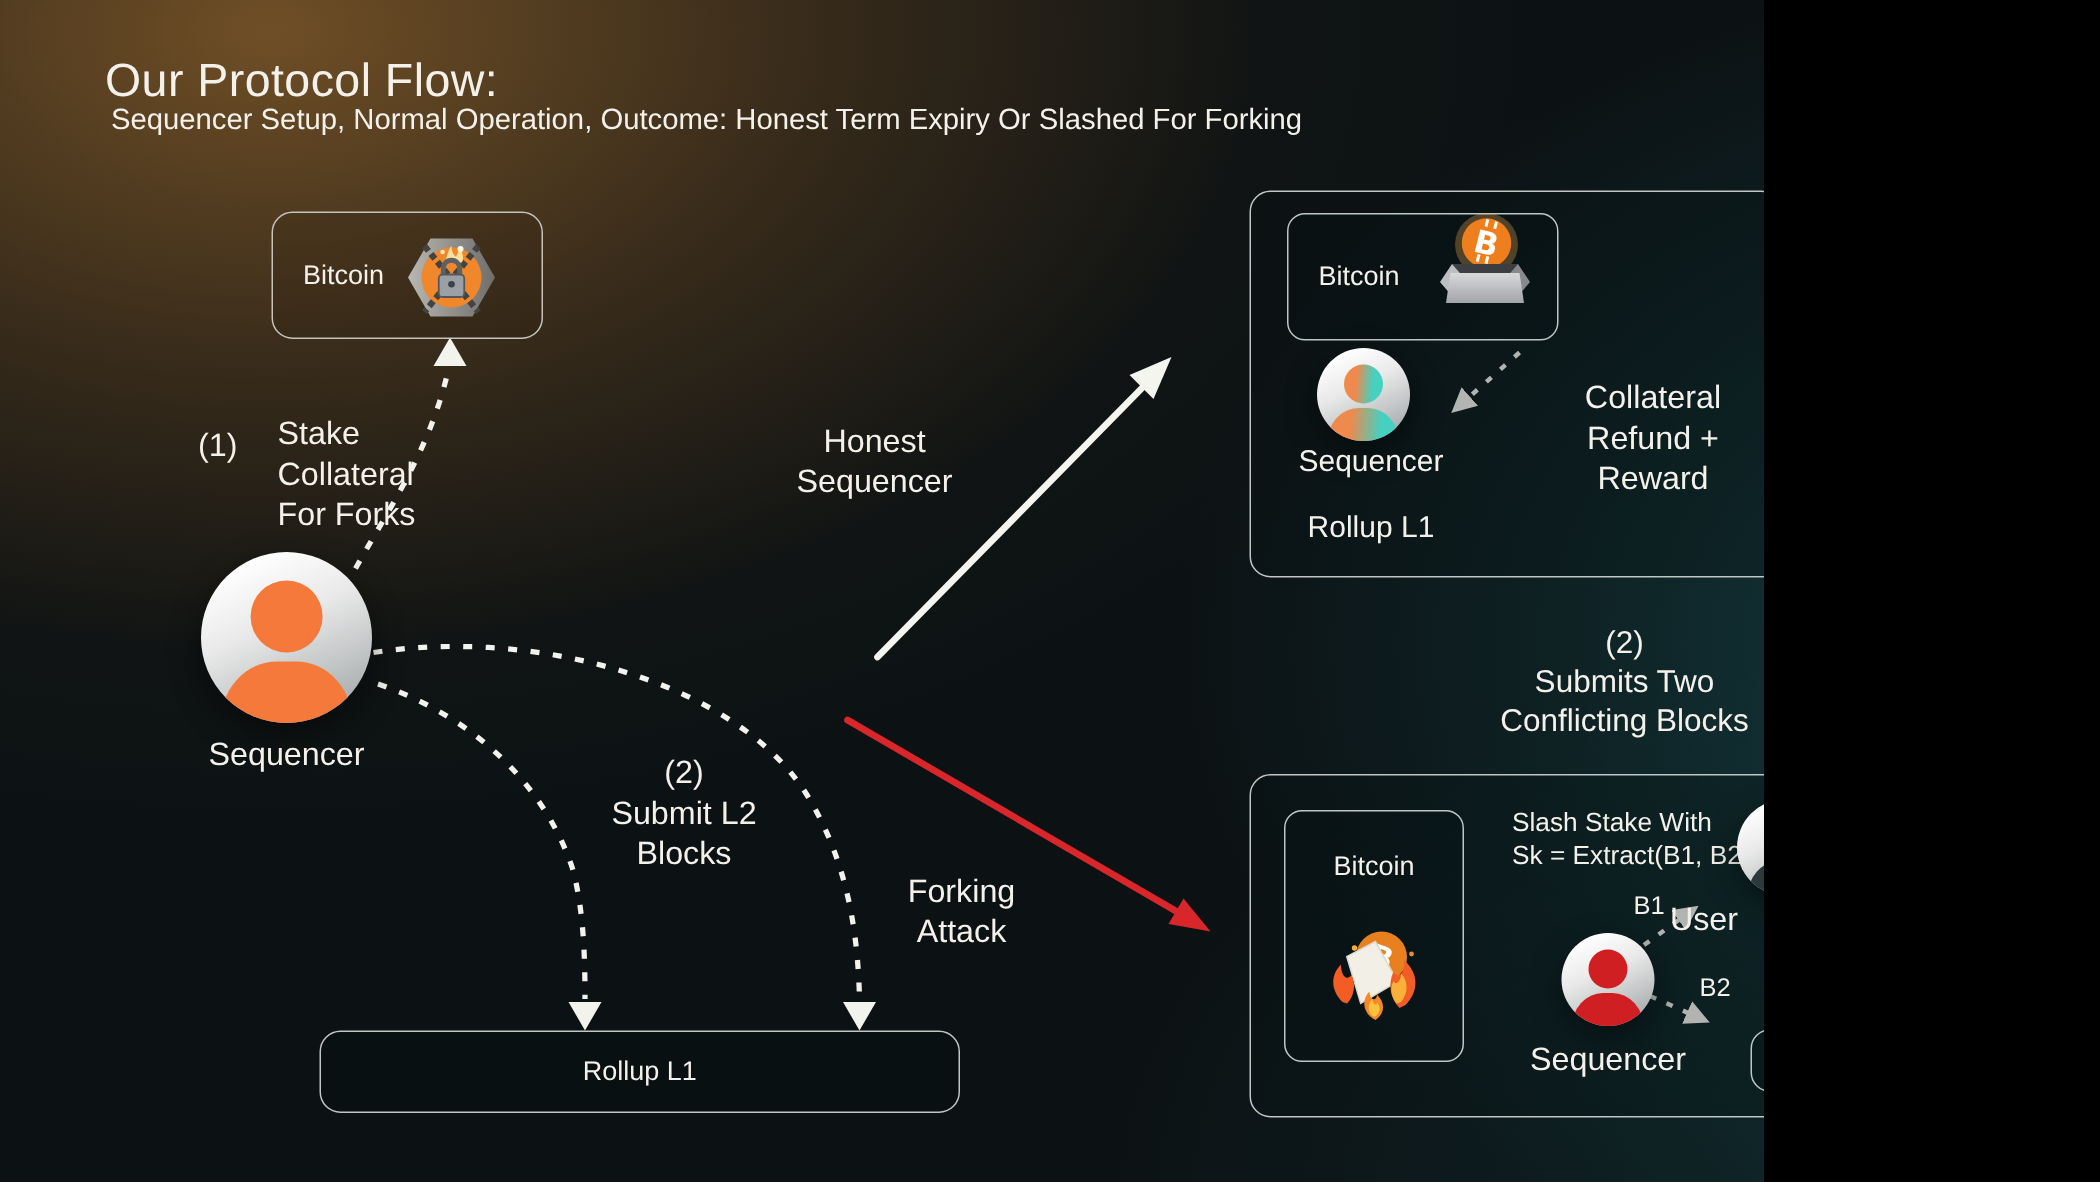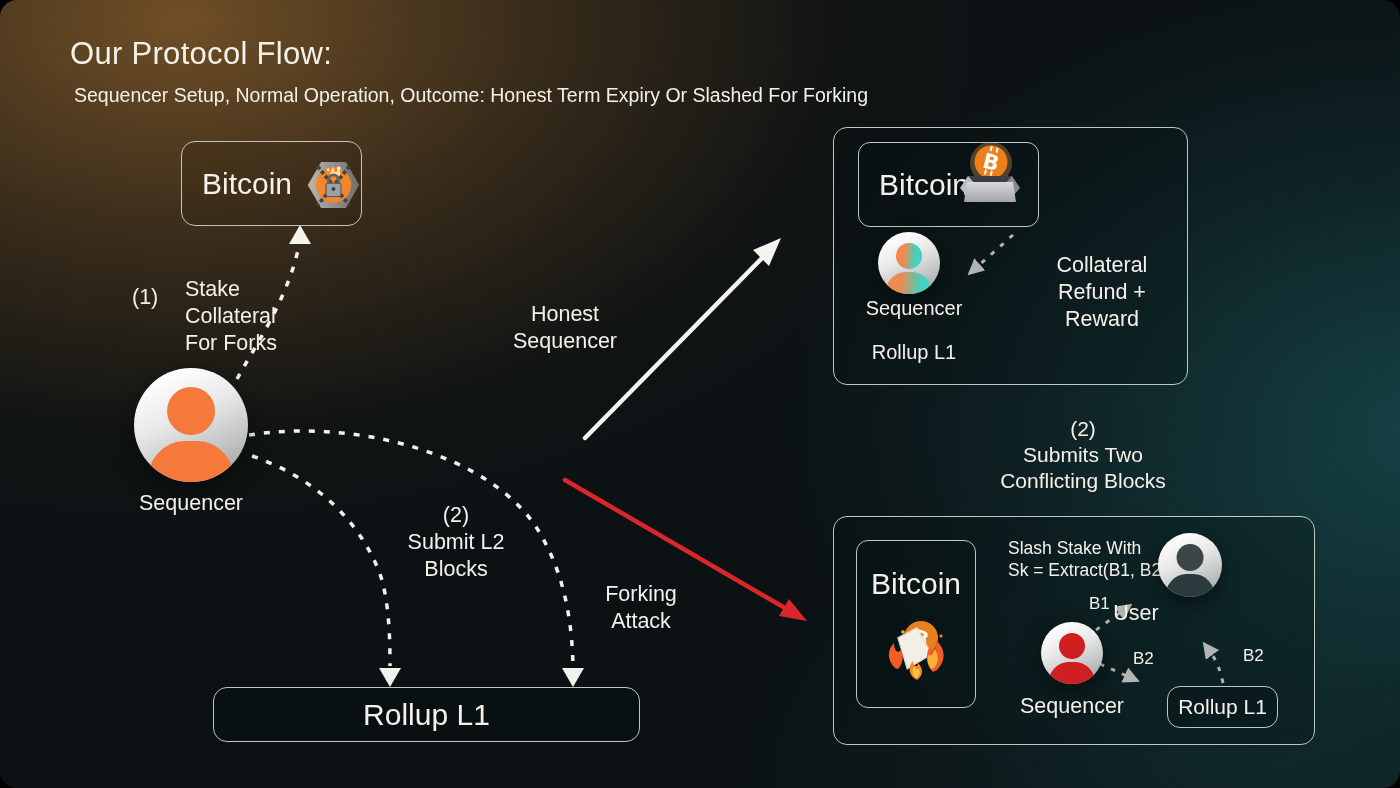--- a/index.html
+++ b/index.html
@@ -1,34 +1,33 @@
 <!DOCTYPE html>
 <html><head>
 <meta charset="utf-8">
 <style>
   html,body{margin:0;padding:0;background:#000;}
   .canvas{
-    position:relative;width:1400px;height:788px;overflow:hidden;
+    position:relative;width:1176px;height:788px;overflow:hidden;
     font-family:"Liberation Sans","DejaVu Sans",sans-serif;
     color:#f4f1ea;
     background:
       radial-gradient(1150px 720px at 180px 20px, rgba(133,92,42,0.82) 0%, rgba(96,66,32,0.5) 32%, rgba(40,30,18,0.14) 58%, rgba(0,0,0,0) 75%),
       radial-gradient(900px 640px at 1430px 430px, rgba(27,97,102,0.6) 0%, rgba(18,62,66,0.32) 45%, rgba(0,0,0,0) 72%),
       radial-gradient(760px 520px at 1260px 800px, rgba(20,72,76,0.32) 0%, rgba(0,0,0,0) 70%),
       #0c1214;
-    border-radius: 17px;
   }
   .lbl{position:absolute;color:#f4f1ea;}
   .pre{white-space:pre-line;}
   .ctr{text-align:center;}
   .box{position:absolute;border:1.6px solid #c0c6c4;border-radius:14px;background:rgba(7,17,18,0.28);box-sizing:border-box;}
   .box.warm{border-color:#c6c3bc;background:rgba(25,17,9,0.12);}
   .title{font-size:31px;font-weight:500;letter-spacing:0.3px;}
   .subtitle{font-size:19.5px;font-weight:500;}
-  .nodelabel{font-size:30px;font-weight:500;}
+  .nodelabel{font-size:18px;font-weight:500;}
   .sidelabel{font-size:21.5px;font-weight:500;line-height:27px;}
   .smalllabel{font-size:20px;font-weight:500;}
   .tinylabel{font-size:17.5px;font-weight:500;line-height:22px;margin-left:16px;}
   .blabel{font-size:17px;font-weight:500;}
 
   .avatar{position:absolute;border-radius:50%;overflow:hidden;
     background:linear-gradient(155deg,#ffffff 12%,#e9e9e9 42%,#a9adae 88%);
     box-shadow:0 8px 22px rgba(0,0,0,0.45);}
   .avatar .head{position:absolute;left:50%;top:17%;width:42%;height:42%;transform:translateX(-50%);border-radius:50%;}
   .avatar .body{position:absolute;left:50%;top:64%;width:78%;height:58%;transform:translateX(-50%);
@@ -70,21 +69,21 @@
     <polygon points="807,621 779,616 789,599" fill="#d8262b"></polygon>
 
     <path d="M 1013,235 L 978,266" fill="none" stroke="#f3f3ee" stroke-width="3" stroke-dasharray="4.5 8" marker-end="url(#mw)"></path>
 
     <path d="M 1096,630 L 1121,612" fill="none" stroke="#f3f3ee" stroke-width="3" stroke-dasharray="4.5 7.5" marker-end="url(#mw)"></path>
     <path d="M 1100,664 L 1127,676" fill="none" stroke="#f3f3ee" stroke-width="3" stroke-dasharray="4.5 7.5" marker-end="url(#mw)"></path>
     <path d="M 1223,683 Q 1219,664 1211,653" fill="none" stroke="#f3f3ee" stroke-width="3" stroke-dasharray="4.5 7.5" marker-end="url(#mw)"></path>
   </svg>
 
   <div class="lbl title" style="left:70px;top:36px;">Our Protocol Flow:</div>
-  <div class="lbl subtitle" style="left:74px;top:84px;">Sequencer Setup, Normal Operation, Outcome: Honest Term Expiry Or Slashed For Forking</div>
+  <div class="lbl subtitle" style="left:74px;top:69px;">Sequencer Setup, Normal Operation, Outcome: Honest Term Expiry Or Slashed For Forking</div>
 
   <div class="box warm flexrow" style="left:181px;top:141px;width:181px;height:85px;padding-left:20px;">
     <span class="nodelabel">Bitcoin</span>
     <svg width="62" height="68" viewBox="0 0 62 68" style="margin-left:14px;margin-top:2px;">
       <defs>
         <linearGradient id="hexg" x1="0" y1="0" x2="1" y2="0">
           <stop offset="0" stop-color="#b9b7b2"></stop>
             <stop offset="0.55" stop-color="#8e8d89"></stop>
             <stop offset="1" stop-color="#6f6e6b"></stop>
         </linearGradient>
@@ -112,21 +111,21 @@
   <div class="avatar av-orange" style="left:134px;top:368px;width:114px;height:114px;">
     <div class="head"></div>
     <div class="body"></div>
   </div>
   <div class="lbl sidelabel ctr" style="left:111px;top:490px;width:160px;">Sequencer</div>
 
   <div class="lbl sidelabel ctr pre" style="left:366px;top:502px;width:180px;">(2)
 Submit L2
 Blocks</div>
 
-  <div class="lbl sidelabel ctr pre" style="left:475px;top:281px;width:180px;margin-top:20px;">Honest
+  <div class="lbl sidelabel ctr pre" style="left:493px;top:281px;width:180px;">Honest
 Sequencer</div>
   <div class="lbl sidelabel ctr pre" style="left:551px;top:581px;width:180px;">Forking
 Attack</div>
 
   <div class="box flexrow" style="left:213px;top:687px;width:427px;height:55px;justify-content:center;background:rgba(5,9,10,0.28);">
     <span class="nodelabel">Rollup L1</span>
   </div>
 
   <div class="box" style="left:833px;top:127px;width:355px;height:258px;"></div>
   <div class="innerbox flexrow" style="left:858px;top:142px;width:181px;height:85px;padding-left:20px;">

